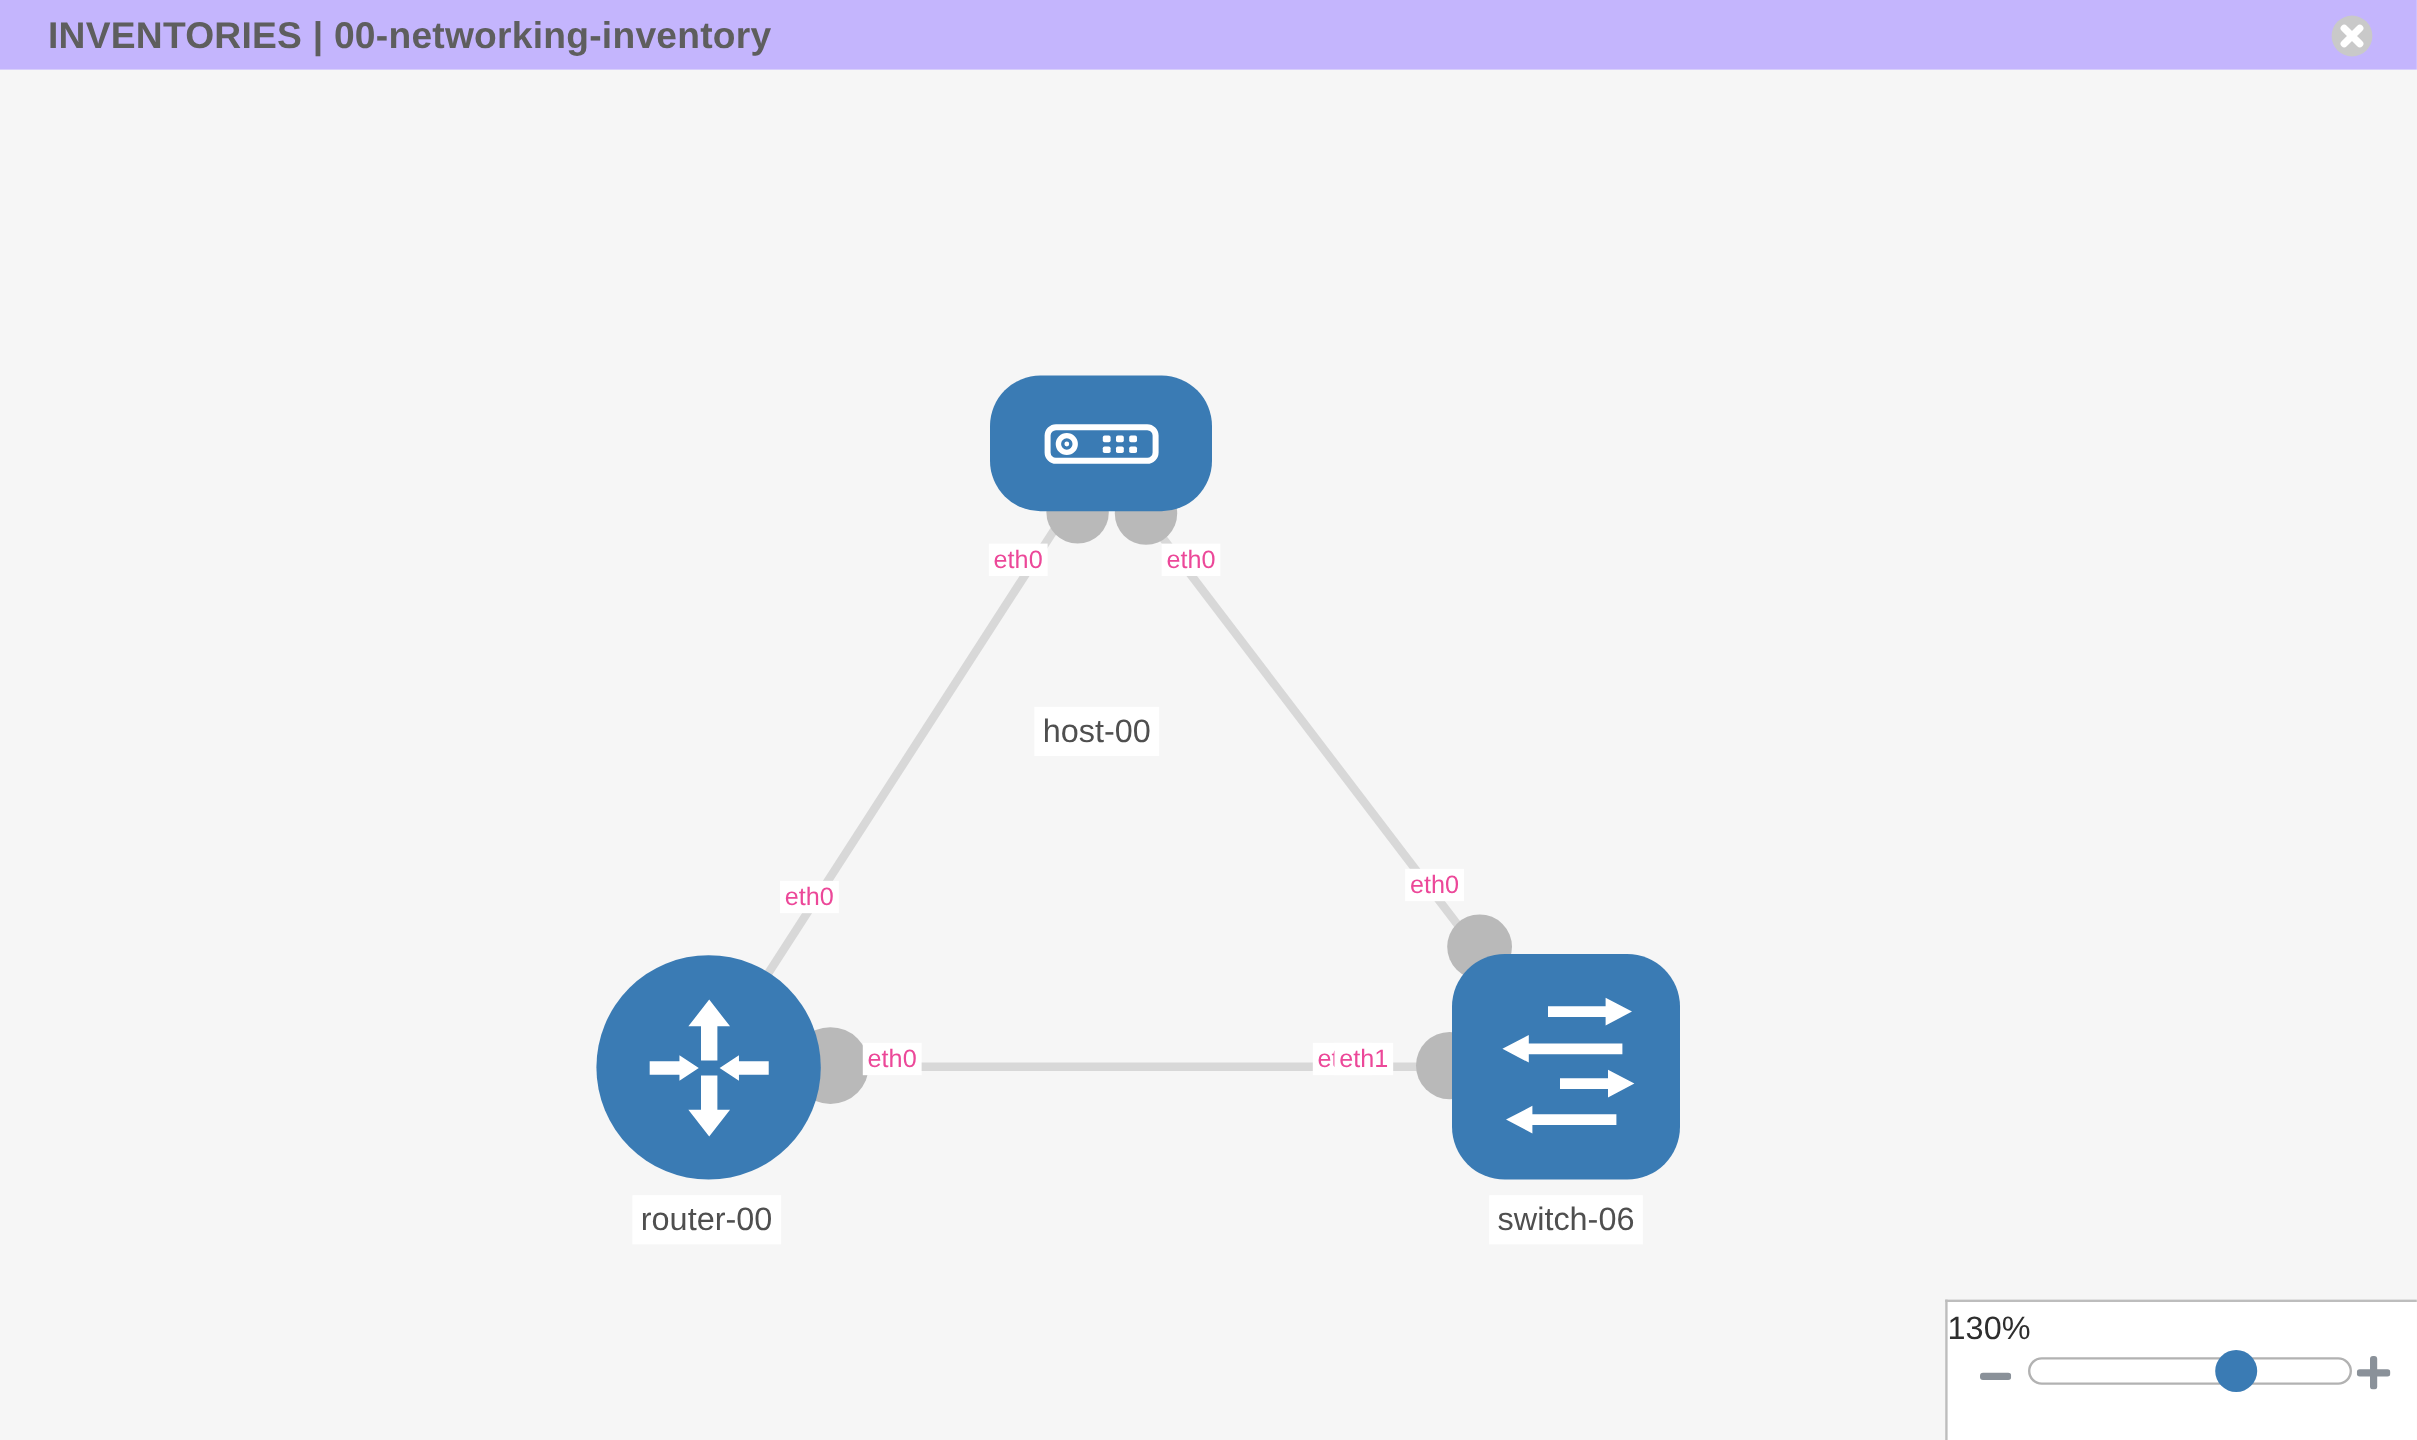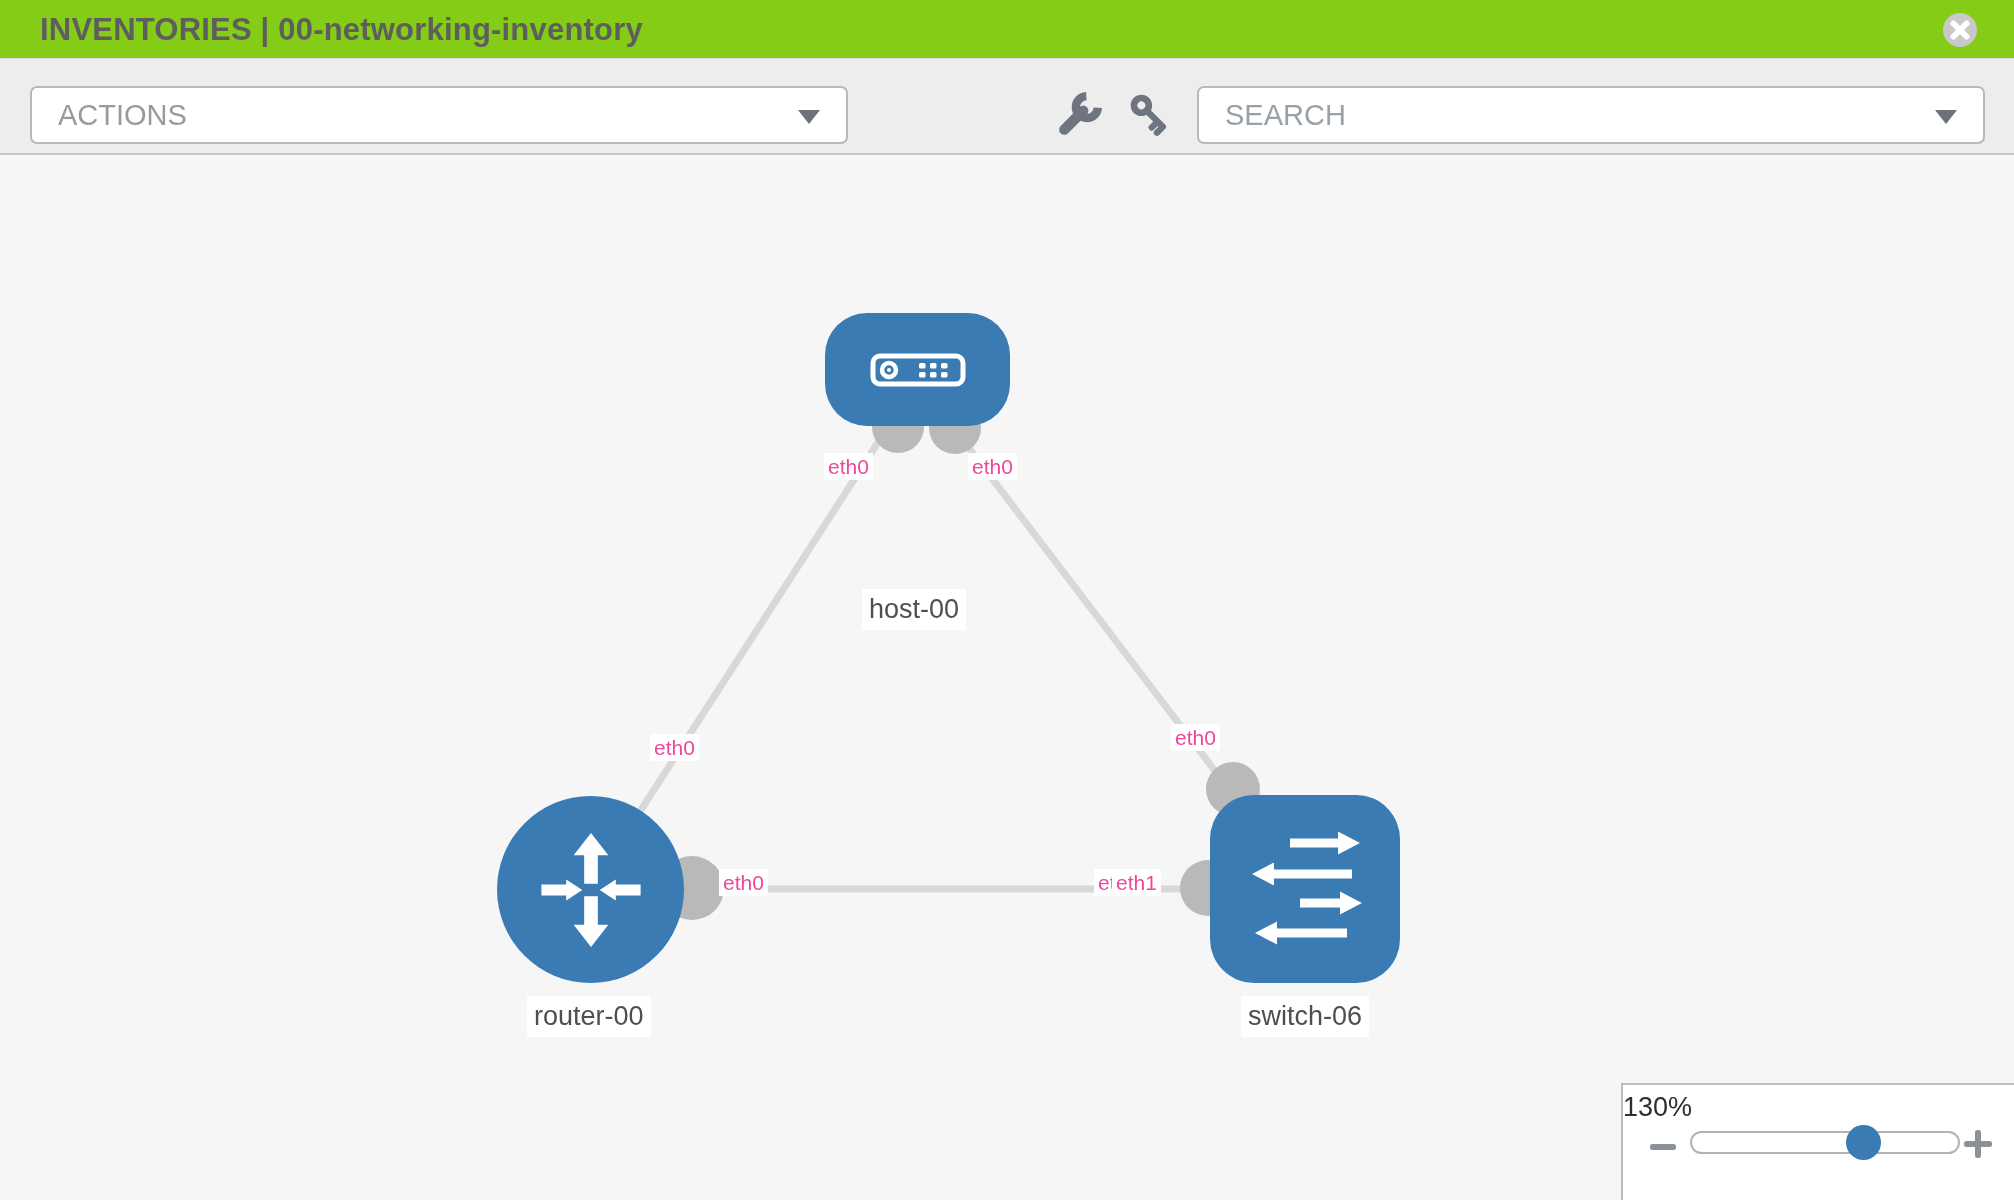--- a/index.html
+++ b/index.html
@@ -3,21 +3,21 @@
 <meta charset="utf-8">
 <style>
   html,body{margin:0;padding:0;}
   body{
     width:2014px;height:1200px;overflow:hidden;position:relative;
     font-family:"Liberation Sans",sans-serif;background:#f6f6f6;
   }
   #app{position:absolute;left:0;top:0;width:2014px;height:1200px;}
 
   
-  .header{position:absolute;left:0;top:0;width:2014px;height:58px;background:#84cc16;}
+  .header{position:absolute;left:0;top:0;width:2014px;height:58px;background:#c4b5fd;}
   .header-title{
     position:absolute;left:40px;top:12px;margin:0;
     font-size:31px;font-weight:bold;color:#5e5e5e;letter-spacing:.2px;white-space:nowrap;
   }
   .close-btn{position:absolute;right:36px;top:12px;width:36px;height:36px;
     background:none;border:none;padding:0;cursor:pointer;}
 
   
   .toolbar{
     position:absolute;left:0;top:58px;width:2014px;height:97px;background:#ededed;
@@ -98,49 +98,20 @@
   <div class="header">
     <h1 class="header-title">INVENTORIES | 00-networking-inventory</h1>
     <button class="close-btn">
       <svg width="36" height="36" viewBox="0 0 36 36">
         <circle cx="18" cy="18" r="17" fill="#c9c9c9"></circle>
         <path d="M11.5 11.5 L24.5 24.5 M24.5 11.5 L11.5 24.5" stroke="#ffffff" stroke-width="6" stroke-linecap="round"></path>
       </svg>
     </button>
   </div>
 
-  <div class="toolbar">
-    <div class="select-box actions-box">
-      <span class="select-label">ACTIONS</span>
-      <span class="caret"></span>
-    </div>
-
-    <button class="tool-btn wrench-btn">
-      <svg width="46" height="46" viewBox="0 0 44 44">
-        <g stroke="#6e7580" fill="none">
-          <path d="M40 15 a10.5 10.5 0 1 1 -11 -11" stroke-width="8"></path>
-          <path d="M26 18 L8 36" stroke-width="10" stroke-linecap="round"></path>
-        </g>
-      </svg>
-    </button>
-
-    <button class="tool-btn key-btn">
-      <svg width="46" height="46" viewBox="0 0 44 44">
-        <g transform="rotate(45 22 22)" stroke="#6e7580" fill="none">
-          <circle cx="9" cy="22" r="7" stroke-width="6.5"></circle>
-          <path d="M16 22 H38 M31 22 v8 M38 22 v8" stroke-width="6" stroke-linecap="round"></path>
-        </g>
-      </svg>
-    </button>
-
-    <div class="select-box search-box">
-      <span class="select-label">SEARCH</span>
-      <span class="caret"></span>
-    </div>
-  </div>
 
   <div class="canvas">
 
     <svg class="edges" width="2014" height="1045" viewBox="0 0 2014 1045">
 
       <line x1="886" y1="275" x2="590" y2="734" stroke="#d8d8d8" stroke-width="7"></line>
       <line x1="955" y1="275" x2="1305" y2="734" stroke="#d8d8d8" stroke-width="7"></line>
       <line x1="590" y1="734" x2="1305" y2="734" stroke="#d8d8d8" stroke-width="7"></line>
 
       <circle cx="898" cy="272" r="26" fill="#b9b9b9"></circle>

